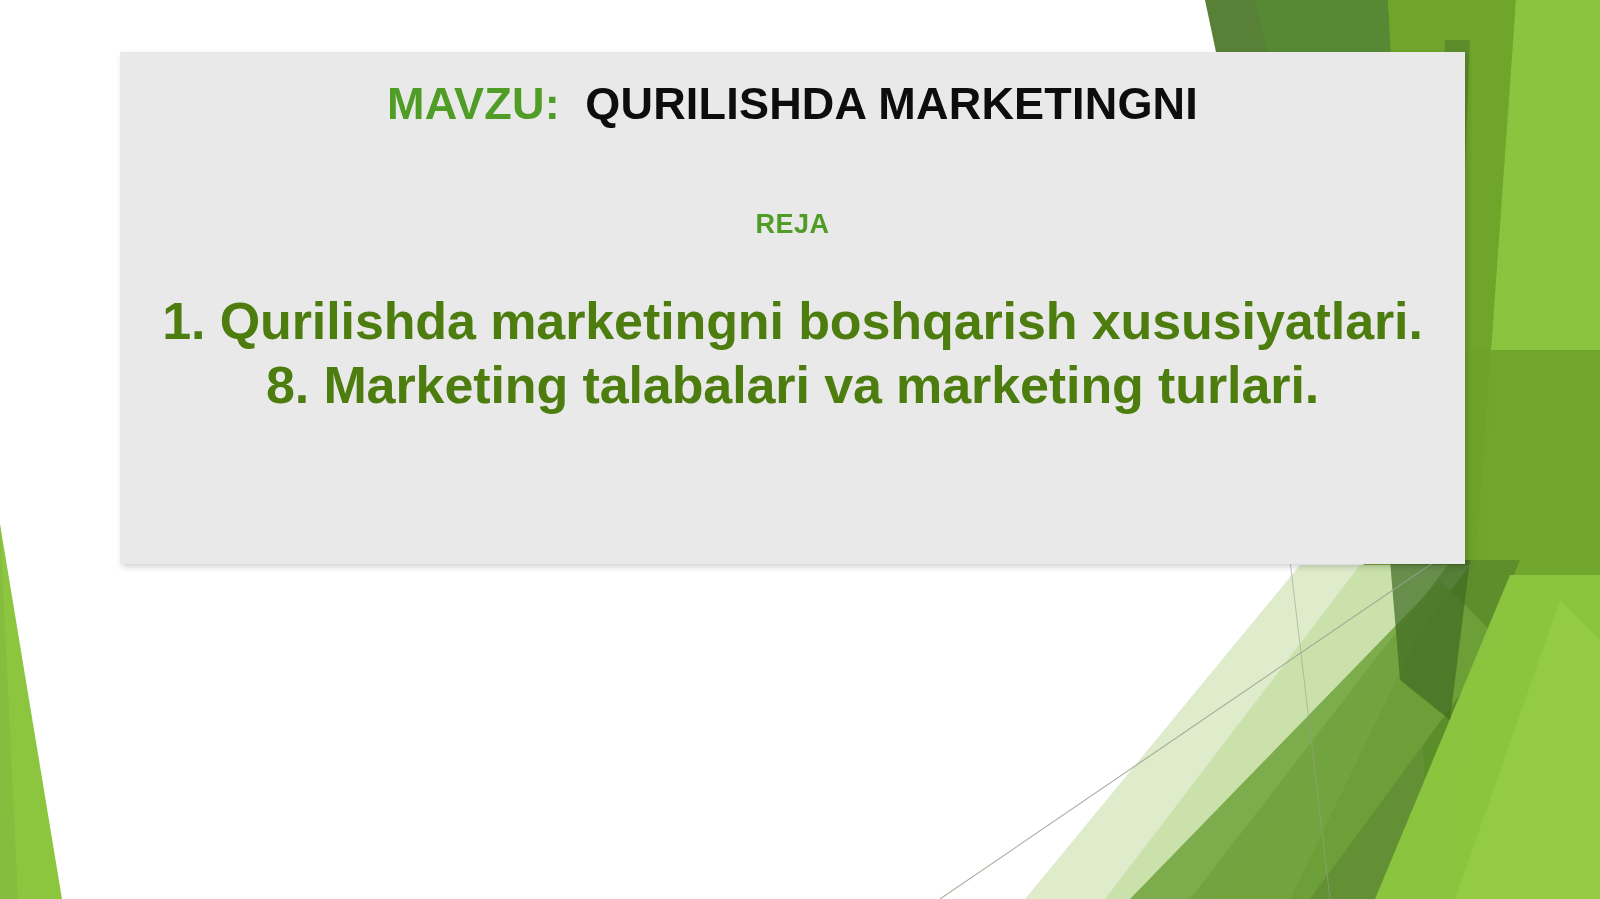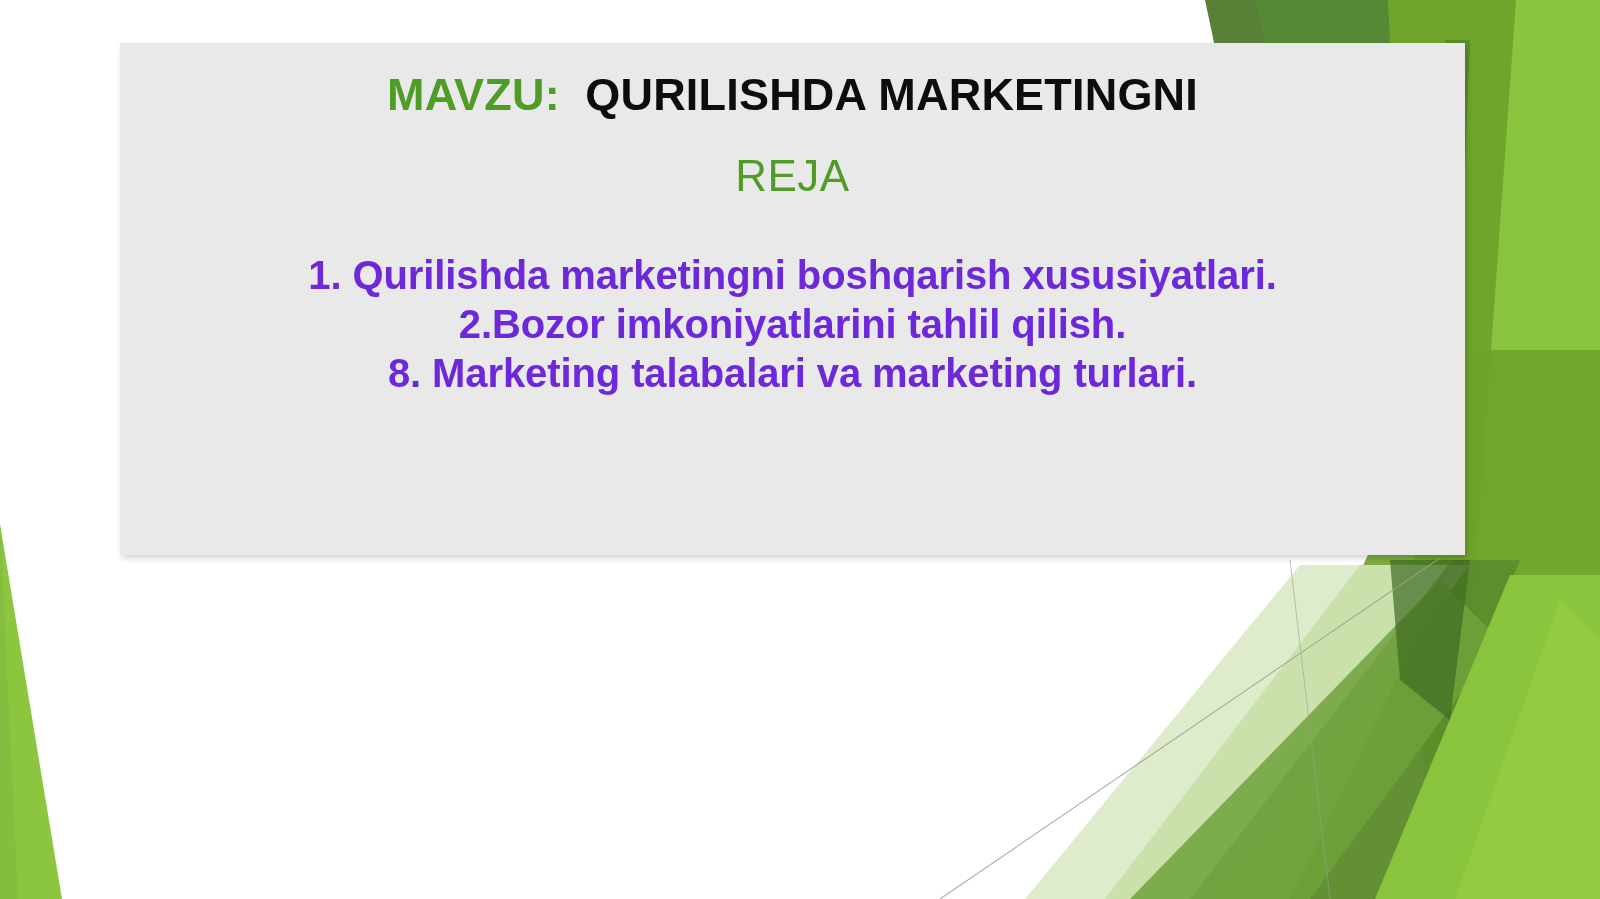--- a/index.html
+++ b/index.html
@@ -33,21 +33,21 @@
   #decor-layer svg {
     display: block;
     width: 1600px;
     height: 899px;
   }
 
   
   #content-card {
     position: absolute;
     left: 120px;
-    top: 43px;
+    top: 52px;
     width: 1345px;
     height: 512px;
     background: #e9e9e9;
     box-shadow: 2px 3px 6px rgba(0,0,0,0.18);
     box-sizing: border-box;
     padding: 22px 26px 0 26px;
     z-index: 5;
   }
 
   .title-block {
@@ -65,36 +65,36 @@
     color: #4f9c26;
     font-weight: 700;
   }
   .title-main {
     color: #0d0d0d;
     font-weight: 700;
   }
 
   .reja-heading {
     text-align: center;
-    font-size: 44px;
-    font-weight: 400;
+    font-size: 27px;
+    font-weight: 700;
     color: #4f9c26;
-    margin-top: 32px;
+    margin-top: 81px;
     letter-spacing: 0.5px;
   }
 
   .agenda {
     margin-top: 50px;
     text-align: center;
     line-height: 1.22;
   }
   .agenda-item {
-    font-size: 40px;
+    font-size: 52px;
     font-weight: 700;
-    color: #6d28d9;
+    color: #4d7c0f;
     letter-spacing: -0.1px;
     white-space: nowrap;
   }
 </style>
 </head>
 <body>
 
 <div id="slide">
 
   <div id="decor-layer">
@@ -134,19 +134,18 @@
     <div class="title-block">
       <div class="title-line">
         <span class="title-prefix">MAVZU:</span><span>&nbsp; </span><span class="title-main">QURILISHDA MARKETINGNI</span>
       </div>
     </div>
 
     <div class="reja-heading">REJA</div>
 
     <div class="agenda">
       <div class="agenda-item">1. Qurilishda marketingni boshqarish xususiyatlari.</div>
-      <div class="agenda-item">2.Bozor imkoniyatlarini tahlil qilish.</div>
       <div class="agenda-item">8. Marketing talabalari va marketing turlari.</div>
     </div>
 
   </div>
 
 </div>
 
 </body></html>

